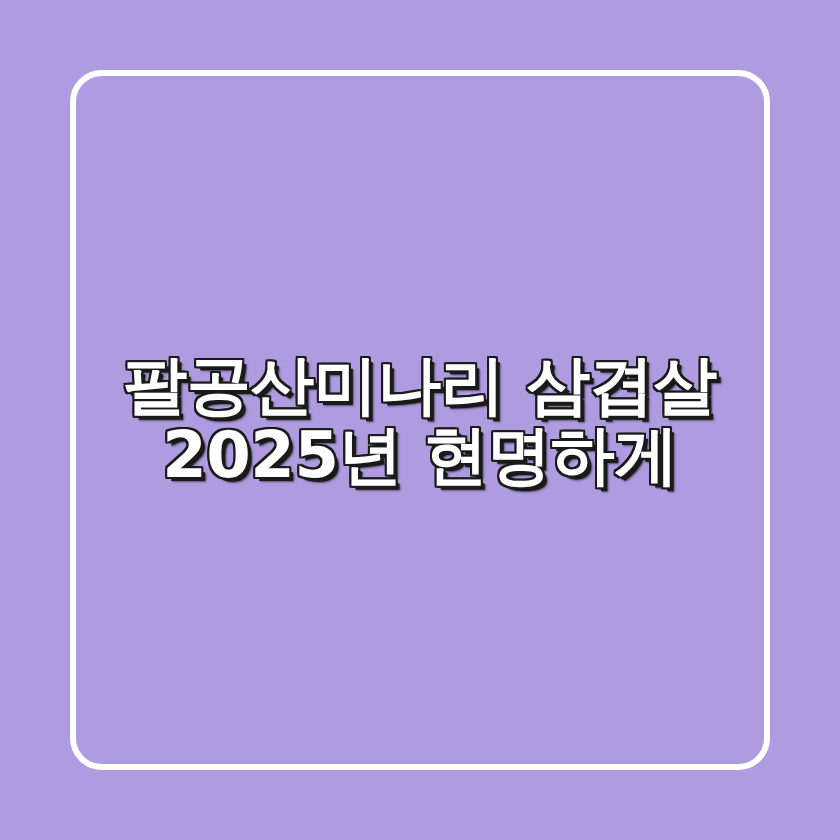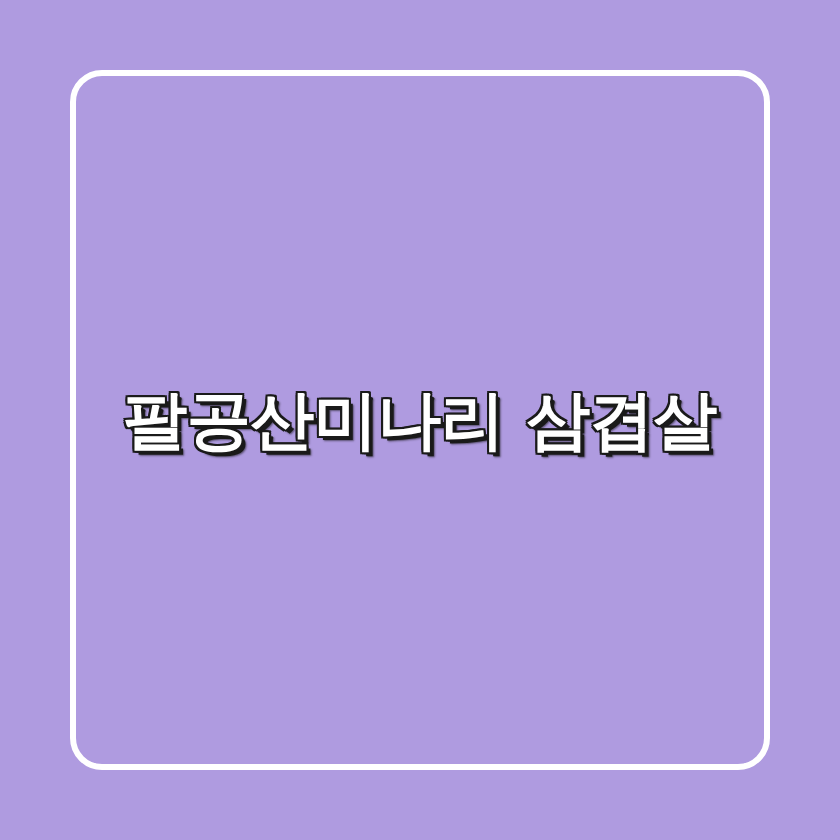--- a/index.html
+++ b/index.html
@@ -70,15 +70,16 @@
 </style>
 </head>
 <body>
 
 <div id="thumbnail-card">
 
   <div id="border-frame"></div>
 
   <div id="title-block">
     <span class="title-line">팔공산미나리 삼겹살</span>
+    <span class="title-line">2025년 현명하게</span>
   </div>
 
 </div>
 
 </body></html>

